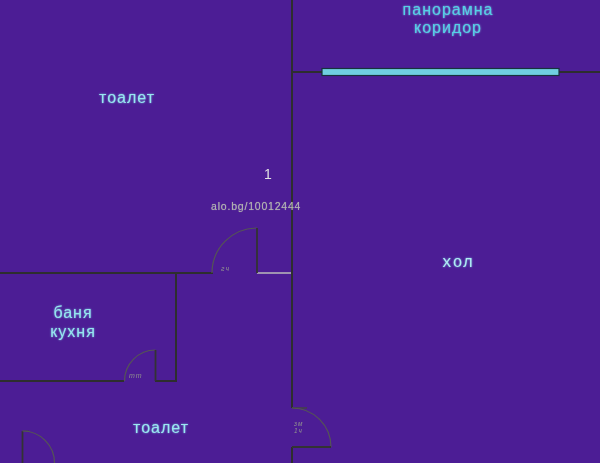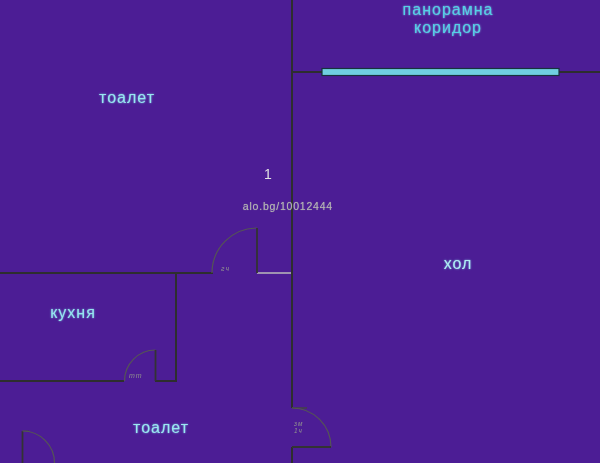--- a/index.html
+++ b/index.html
@@ -27,30 +27,30 @@
     text-align: center;
     font-size: 16px;
     letter-spacing: 1px;
     line-height: 19px;
     text-shadow: 0 0 2px rgba(140, 225, 240, 0.9);
     user-select: none;
   }
   .room-label span { display: block; }
   .label-terrace  { left: 368px; top: 1px;   width: 160px; color: #54d0e7; line-height: 18px; }
   .label-kitchen  { left: 40px;  top: 88px;  width: 174px; color: #97e6f0; line-height: 20px; }
-  .label-hall     { left: 426px; top: 254px; width: 64px;  color: #b0ecf4; }
+  .label-hall     { left: 426px; top: 254px; width: 64px;  color: #b0ecf4; font-family: Liberation Mono, monospace; }
   .label-bath     { left: 20px;  top: 303px; width: 106px; color: #95e5ef; }
   .label-corridor { left: 108px; top: 418px; width: 106px; color: #9ae7f1; }
   .watermark {
     position: absolute;
     left: 211px;
     top: 200px;
     width: 122px;
     z-index: 3;
-    text-align: right;
+    text-align: left;
     font-size: 10.5px;
     letter-spacing: 0.8px;
     color: #b3b3b3;
     text-shadow: 0 0 1px rgba(180,180,180,0.7);
   }
   .faint-digit {
     position: absolute;
     left: 264px;
     top: 166px;
     z-index: 1;
@@ -114,20 +114,21 @@
 
   <div class="room-label label-kitchen">
     <span>тоалет</span>
   </div>
 
   <div class="room-label label-hall">
     <span>хол</span>
   </div>
 
   <div class="room-label label-bath">
+    <span>баня</span>
     <span>кухня</span>
   </div>
 
   <div class="room-label label-corridor">
     <span>тоалет</span>
   </div>
 
   <div class="watermark">alo.bg/10012444</div>
   <div class="faint-digit">1</div>
 

